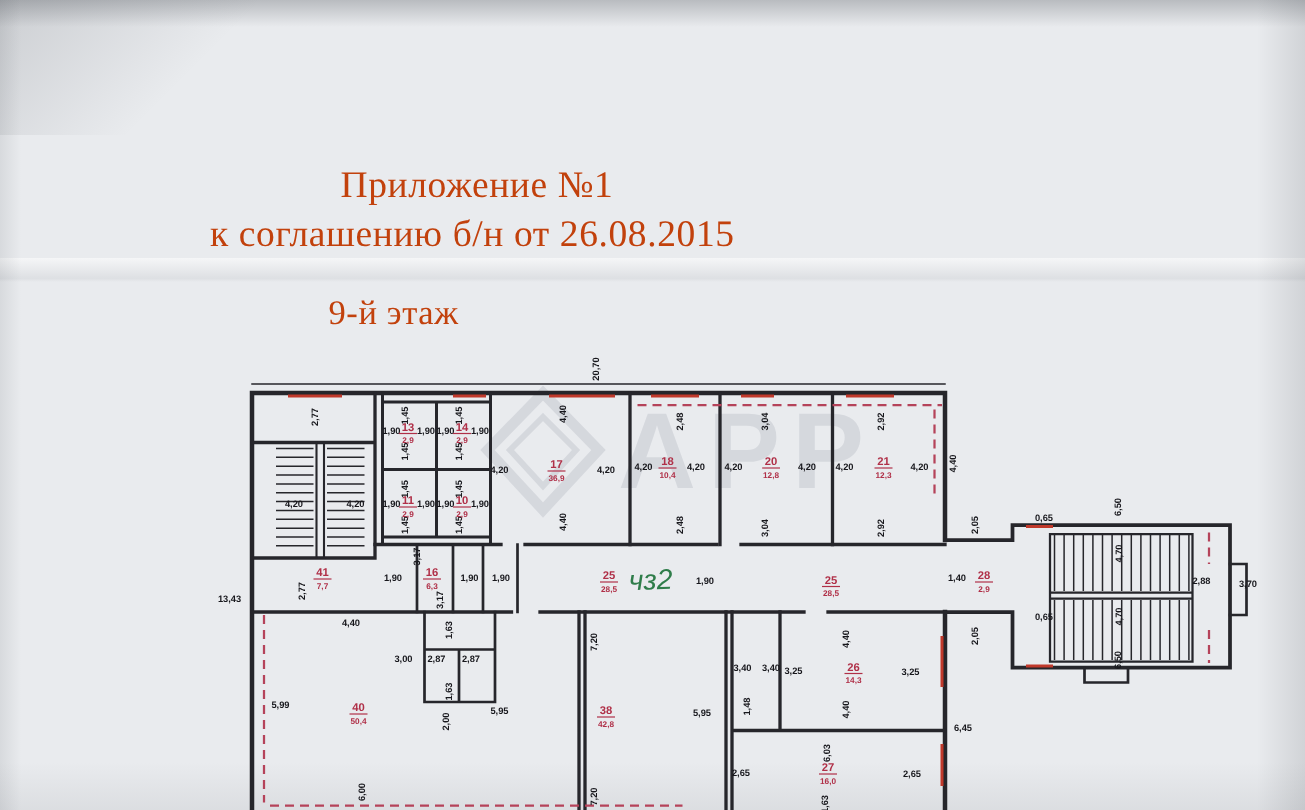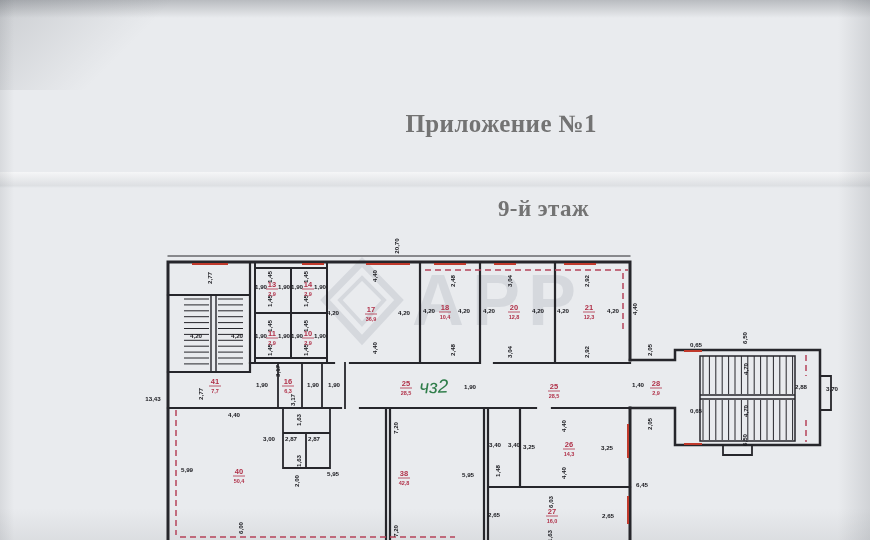--- a/index.html
+++ b/index.html
@@ -7,39 +7,40 @@
   .page{position:absolute;left:0;top:0;width:870px;height:540px;
     background:linear-gradient(180deg,#d9dce0 0%,#e7e9ec 3%,#ecee f1 28%,#eceef1 30%,#e9ebee 55%,#e6e8ec 80%,#e2e5e9 100%);
     background-color:#e9ebee;}
   .shade{position:absolute;pointer-events:none;}
   .top-shade{left:0;top:0;width:870px;height:18px;background:linear-gradient(180deg,rgba(60,65,72,.28),rgba(60,65,72,0));}
   .corner-tl{left:0;top:0;width:180px;height:90px;background:linear-gradient(135deg,rgba(50,55,62,.16),rgba(50,55,62,0) 65%);}
   .fold1{left:0;top:172px;width:870px;height:16px;background:linear-gradient(180deg,rgba(255,255,255,.55),rgba(70,75,82,.07) 85%,rgba(70,75,82,0));}
   .crease-right{left:838px;top:0;width:32px;height:540px;background:linear-gradient(90deg,rgba(60,65,72,0),rgba(60,65,72,.14));}
   .left-shade{left:0;top:0;width:14px;height:540px;background:linear-gradient(90deg,rgba(60,65,72,.10),rgba(60,65,72,0));}
   .bottom-shade{left:0;top:508px;width:870px;height:32px;background:linear-gradient(0deg,rgba(60,65,72,.08),rgba(60,65,72,0));}
-  .title{position:absolute;text-align:right;color:#737373;font-weight:bold;letter-spacing:.4px;}
+  .title{position:absolute;text-align:left;color:#c2410c;font-weight:normal;letter-spacing:.4px;}
   .t1{left:227px;top:110px;width:370px;font-size:25px;}
   .t2{left:140px;top:143px;width:550px;font-size:25px;}
   .t3{left:219px;top:196px;width:370px;font-size:23px;}
   svg{position:absolute;left:0;top:0;}
   text{font-family:"Liberation Sans",sans-serif;}
 </style>
 </head>
 <body>
 
 <div class="page">
   <div class="shade top-shade"></div>
   <div class="shade corner-tl"></div>
   <div class="shade fold1"></div>
   <div class="shade crease-right"></div>
   <div class="shade left-shade"></div>
   <div class="shade bottom-shade"></div>
 
   <div class="title t1">Приложение №1</div>
+  <div class="title t2">к соглашению б/н от 26.08.2015</div>
   <div class="title t3">9-й этаж</div>
 
   <svg id="plan" width="870" height="540" viewBox="0 0 870 540">
 
     <g id="watermark" opacity="0.30">
       <polygon points="362,262 399,300 362,340 325,300" fill="none" stroke="#a9aeb8" stroke-width="7"></polygon>
       <polygon points="362,278 384,300 362,324 340,300" fill="none" stroke="#a9aeb8" stroke-width="4"></polygon>
       <text id="wm-text" x="412" y="325" font-size="72" font-weight="bold" fill="#a9aeb8" letter-spacing="8">АРР</text>
     </g>
 

